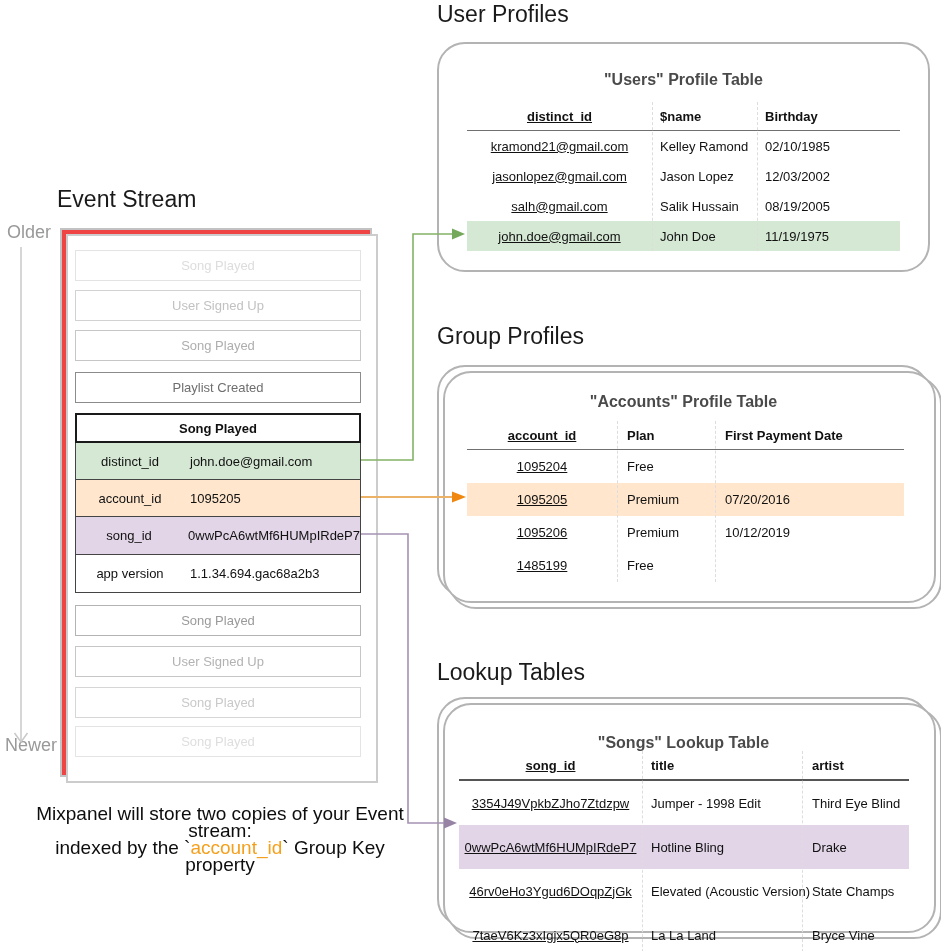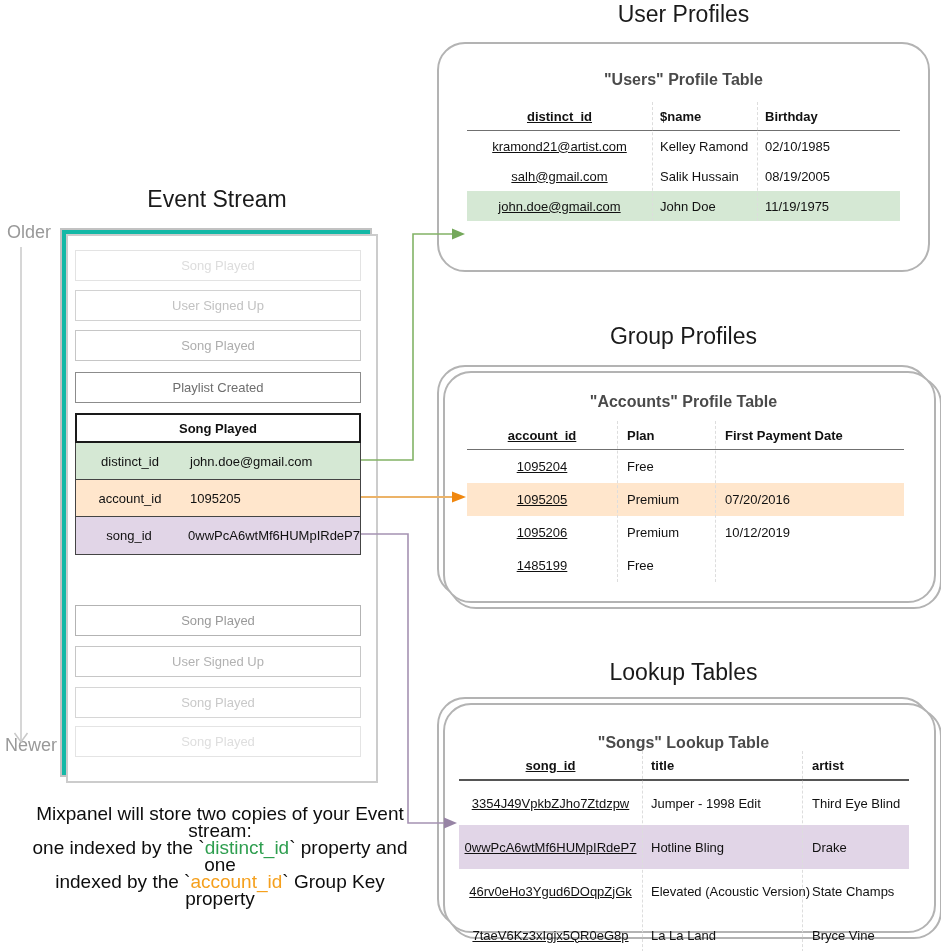--- a/index.html
+++ b/index.html
@@ -7,33 +7,33 @@
     --green-arrow:#82b366; --orange-arrow:#e8a94f; --purple-arrow:#9673a6;
     --kw-green:#2e9e4f; --kw-orange:#f5a01d;
     --card-border:#b3b3b3; --ink:#111;
   }
   *{margin:0;padding:0;box-sizing:border-box}
   html,body{width:941px;height:951px}
   body{
     position:relative;background:#fff;overflow:hidden;
     font-family:"Liberation Sans","DejaVu Sans",sans-serif;color:var(--ink);
   }
-  .sec-title{position:absolute;font-size:23px;line-height:27px;text-align:center;color:#1a1a1a}
+  .sec-title{position:absolute;font-size:23px;line-height:27px;color:#1a1a1a}
   #evt-title{left:57px;top:186px;width:320px}
   #users-title{left:437px;top:1px;width:493px}
   #group-title{left:437px;top:323px;width:493px}
   #lookup-title{left:437px;top:659px;width:493px}
 
   .side-label{position:absolute;font-size:18px;color:#999}
   #older-label{left:7px;top:222px}
   #newer-label{left:5px;top:735px}
 
   
   .evt-card{position:absolute;left:60px;top:228px;width:312px;height:549px;
-    background:#14b8a6;border:2px solid #c2c2c2;z-index:0}
+    background:#ef4444;border:2px solid #c2c2c2;z-index:0}
   .evt-card::after{content:"";position:absolute;z-index:-1;
     top:4px;left:4px;right:-8px;bottom:-8px;border:2px solid #ccc;background:#fff}
   .evt-row{position:absolute;left:13px;width:286px;height:31px;background:#fff;
     display:flex;align-items:center;justify-content:center;font-size:13px;border:1px solid}
   .eb0{top:20px;border-color:#e3e3e3;color:#ddd}
   .eb1{top:60px;border-color:#d2d2d2;color:#c2c2c2}
   .eb2{top:100px;border-color:#c6c6c6;color:#aeaeae}
   .eb3{top:142px;border-color:#8c8c8c;color:#6e6e6e}
   .ea0{top:375px;border-color:#b3b3b3;color:#9a9a9a}
   .ea1{top:416px;border-color:#c6c6c6;color:#b2b2b2}
@@ -134,47 +134,55 @@
       <span class="d-val">john.doe@gmail.com</span>
     </div>
     <div class="d-row bg-orange">
       <span class="d-key">account_id</span>
       <span class="d-val">1095205</span>
     </div>
     <div class="d-row bg-purple">
       <span class="d-key">song_id</span>
       <span class="d-val">0wwPcA6wtMf6HUMpIRdeP7</span>
     </div>
+    <div class="d-row">
+      <span class="d-key">app version</span>
+      <span class="d-val">1.1.34.694.gac68a2b3</span>
+    </div>
   </div>
 
   <div class="evt-row ea0">Song Played</div>
   <div class="evt-row ea1">User Signed Up</div>
   <div class="evt-row ea2">Song Played</div>
   <div class="evt-row ea3">Song Played</div>
 </div>
 
 <div class="caption">
   <div>Mixpanel will store two copies of your Event stream:</div>
-  <div><span>one indexed by the `</span><span class="kw-green">distinct_id</span><span>` property and one</span></div>
   <div><span>indexed by the `</span><span class="kw-orange">account_id</span><span>` Group Key property</span></div>
 </div>
 
 <div class="profile-card" id="users-card">
   <div class="card-heading">"Users" Profile Table</div>
   <div class="tbl users-tbl">
     <div class="row head">
       <span class="cell c1 colhead u">distinct_id</span>
       <span class="cell c2 colhead">$name</span>
       <span class="cell c3 colhead">Birthday</span>
     </div>
     <div class="rule"></div>
     <div class="row">
-      <span class="cell c1 u">kramond21@artist.com</span>
+      <span class="cell c1 u">kramond21@gmail.com</span>
       <span class="cell c2">Kelley Ramond</span>
       <span class="cell c3">02/10/1985</span>
+    </div>
+    <div class="row">
+      <span class="cell c1 u">jasonlopez@gmail.com</span>
+      <span class="cell c2">Jason Lopez</span>
+      <span class="cell c3">12/03/2002</span>
     </div>
     <div class="row">
       <span class="cell c1 u">salh@gmail.com</span>
       <span class="cell c2">Salik Hussain</span>
       <span class="cell c3">08/19/2005</span>
     </div>
     <div class="row hl-green">
       <span class="cell c1 u">john.doe@gmail.com</span>
       <span class="cell c2">John Doe</span>
       <span class="cell c3">11/19/1975</span>

